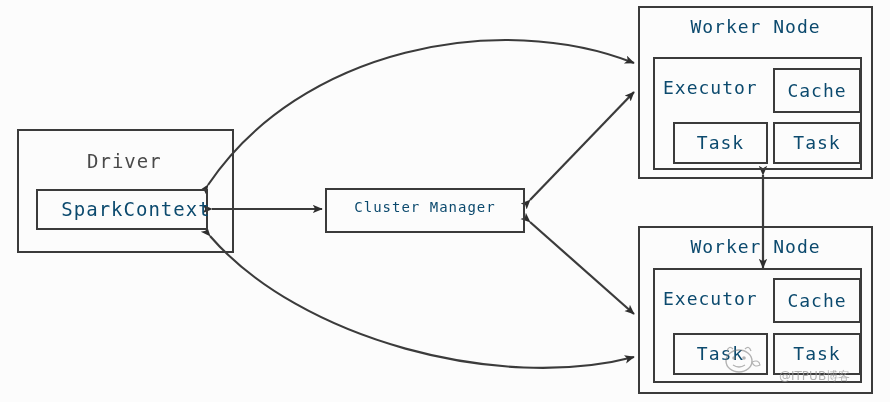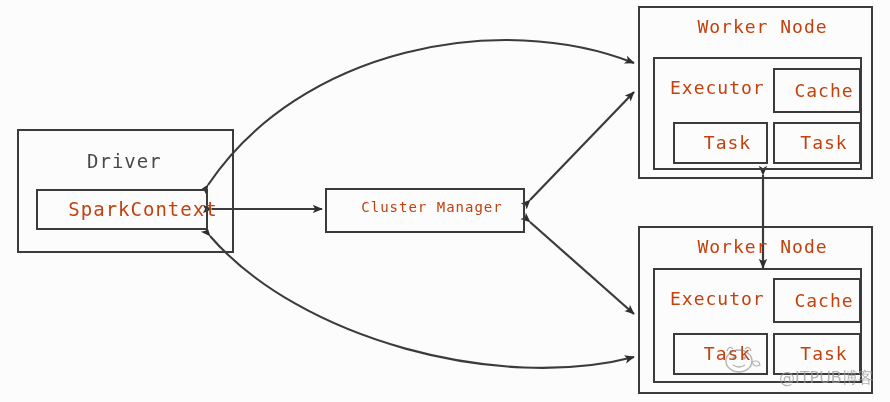--- a/index.html
+++ b/index.html
@@ -48,25 +48,24 @@
   #worker2-box       { left: 638px; top: 226px; width: 235px; height: 168px; }
   #executor2-box     { left: 653px; top: 268px; width: 209px; height: 115px; }
   #cache2-box        { left: 773px; top: 278px; width: 88px;  height: 45px;  }
   #task2a-box        { left: 673px; top: 333px; width: 95px;  height: 42px;  }
   #task2b-box        { left: 773px; top: 333px; width: 88px;  height: 42px;  }
 
   .lbl-driver       { left: 55px;  top: 150px;  font-size: 19px; margin-left: 32px; }
 
   .inner-text {
     position: absolute;
-    color: #c2410c;
+    color: #0c4a6e;
     white-space: nowrap;
     letter-spacing: 1px;
     text-align: center;
-    margin-left: 7px;
   }
   
   #watermark {
     position: absolute;
     left: 717px;
     top: 336px;
     width: 175px;
     height: 60px;
     pointer-events: none;
   }
@@ -78,21 +77,21 @@
     font-size: 21px;
     color: #6e6e6e;
     opacity: 0.72;
     white-space: nowrap;
   }
   #wm-sub {
     position: absolute;
     left: 62px;
     top: 32px;
     font-family: "DejaVu Sans", "Liberation Sans", sans-serif;
-    font-size: 16px;
+    font-size: 12px;
     color: #9a9a9a;
     opacity: 0.75;
     white-space: nowrap;
   }
   #wm-mascot {
     position: absolute;
     left: 2px;
     top: 6px;
     width: 42px;
     height: 34px;

